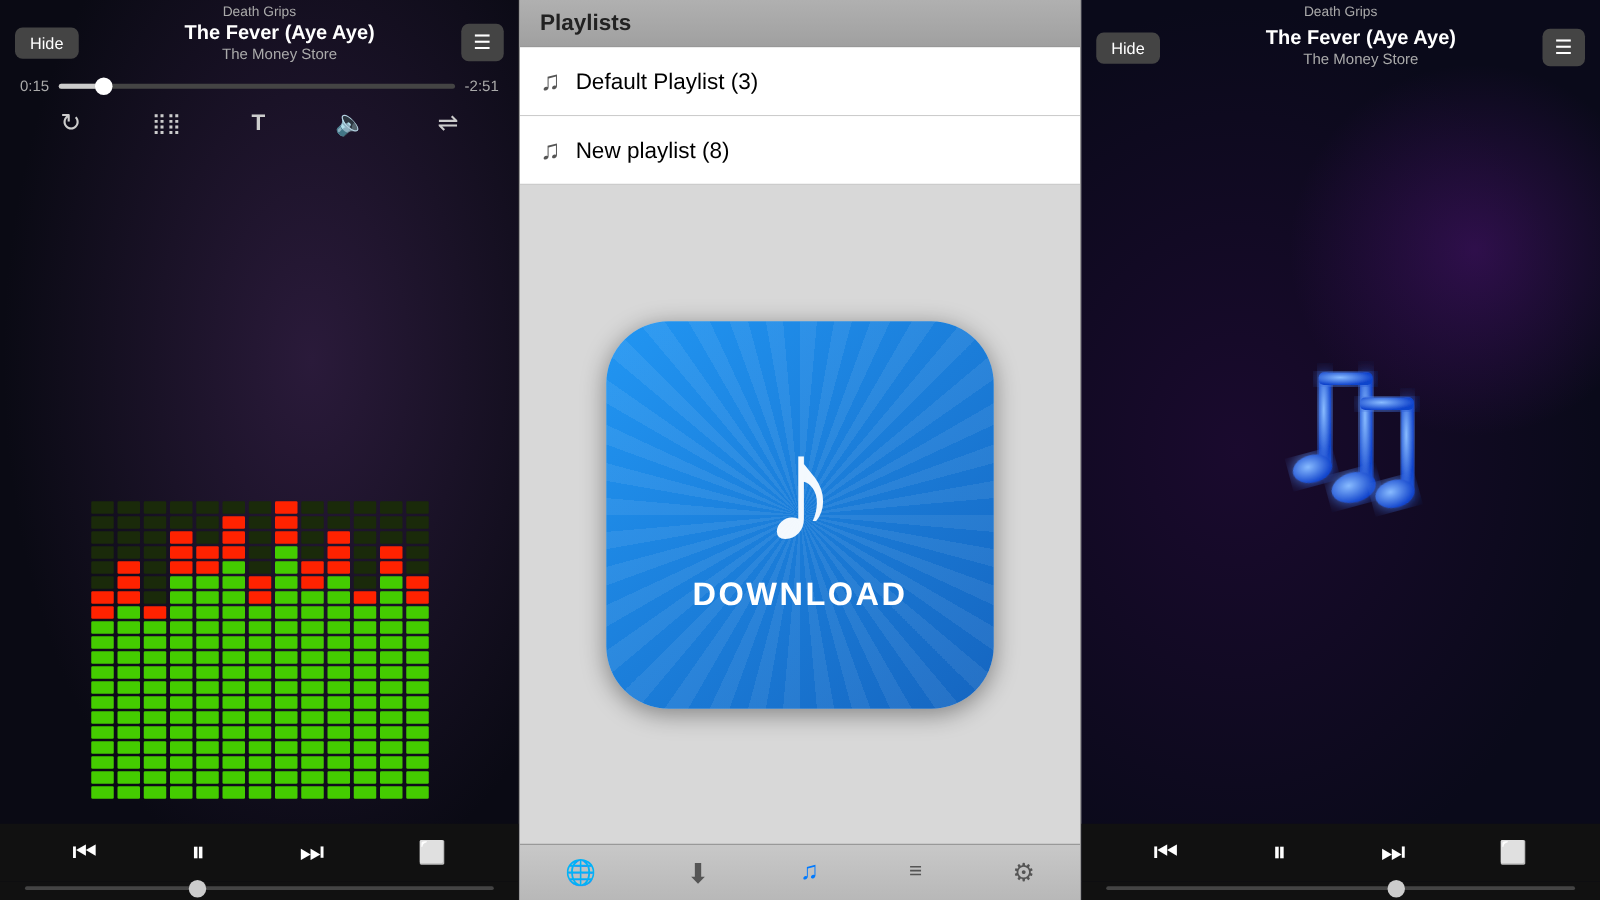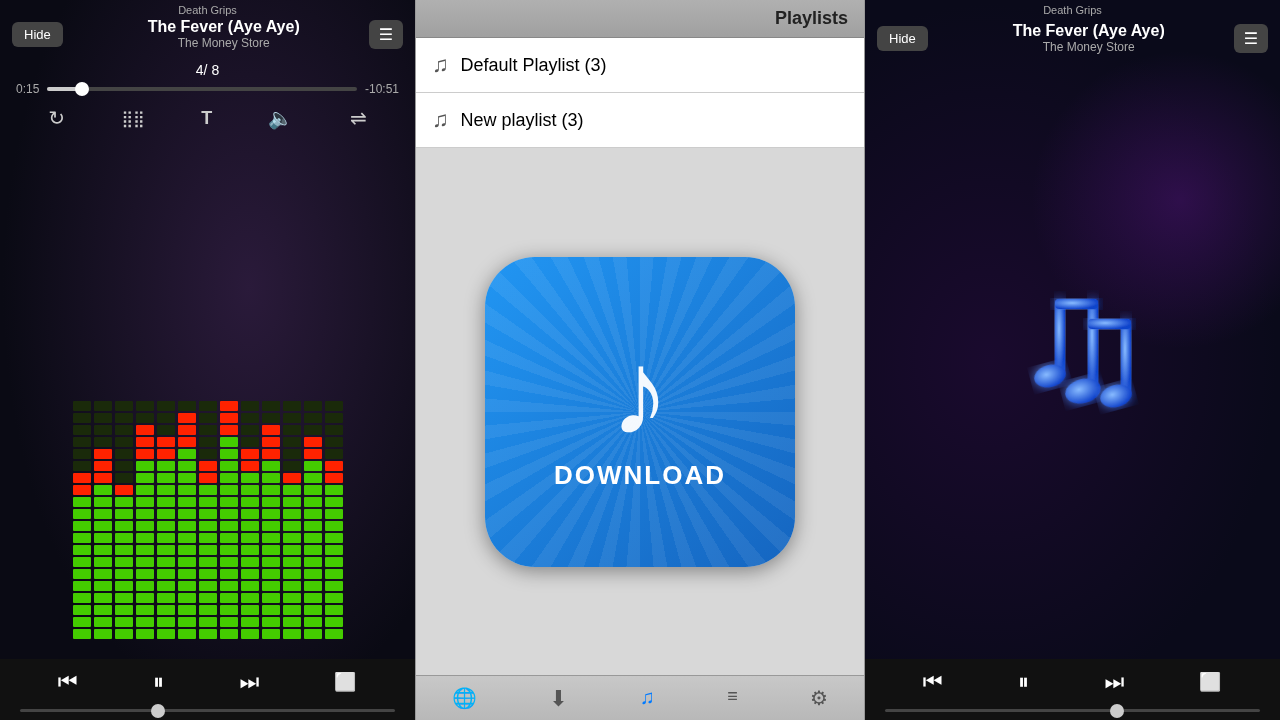--- a/index.html
+++ b/index.html
@@ -200,21 +200,21 @@
       border-left: 1px solid #999;
       border-right: 1px solid #999;
     }
     .playlists-header {
       background: linear-gradient(to bottom, #b0b0b0, #a0a0a0);
       border-bottom: 1px solid #888;
       padding: 8px 16px;
       font-size: 18px;
       font-weight: bold;
       color: #222;
-      text-align: right;
+      text-align: left;
     }
     .playlist-list {
       background: #fff;
     }
     .playlist-item {
       display: flex;
       align-items: center;
       padding: 14px 16px;
       border-bottom: 1px solid #ccc;
       cursor: pointer;
@@ -380,29 +380,28 @@
     <div class="top-bar">
       <button class="hide-btn">Hide</button>
       <div class="song-title-bar" style="flex:1;">
         <div class="title">The Fever (Aye Aye)</div>
         <div class="album">The Money Store</div>
       </div>
       <button class="list-btn">☰</button>
     </div>
   </div>
 
-  <div class="track-info">4/ 8</div>
 
   <div class="progress-area">
     <span class="time-label">0:15</span>
     <div class="progress-bar">
       <div class="progress-fill"></div>
       <div class="progress-thumb"></div>
     </div>
-    <span class="time-label">-10:51</span>
+    <span class="time-label">-2:51</span>
   </div>
 
   <div class="controls-row">
     <span class="ctrl-icon">↻</span>
     <span class="ctrl-icon" style="font-size:16px;">⣿⣿</span>
     <span class="ctrl-icon" style="font-weight:bold;font-size:18px;">T</span>
     <span class="ctrl-icon">🔈</span>
     <span class="ctrl-icon">⇌</span>
   </div>
 
@@ -714,21 +713,21 @@
 <div class="middle-panel">
   <div class="playlists-header">Playlists</div>
 
   <div class="playlist-list">
     <div class="playlist-item">
       <span class="playlist-icon">♫</span>
       <span class="playlist-label">Default Playlist (3)</span>
     </div>
     <div class="playlist-item">
       <span class="playlist-icon">♫</span>
-      <span class="playlist-label">New playlist (3)</span>
+      <span class="playlist-label">New playlist (8)</span>
     </div>
   </div>
 
   <div class="download-area">
     <div class="download-img">
       <div class="download-rays"></div>
       <div class="music-note-large">♪</div>
       <div class="download-text-label">DOWNLOAD</div>
     </div>
   </div>

